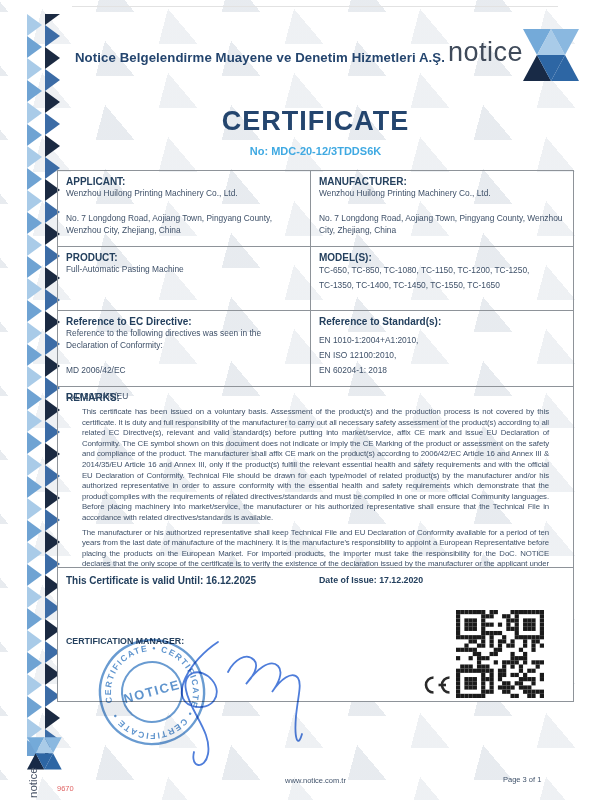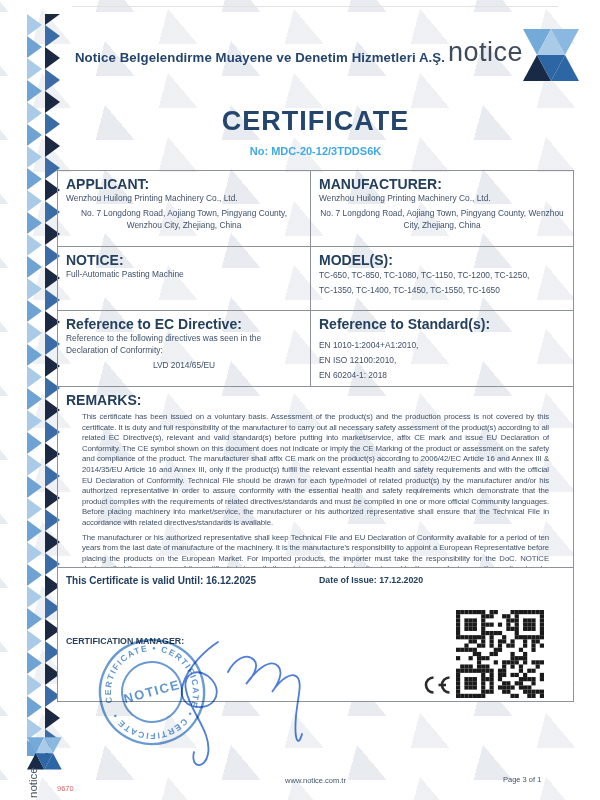--- a/index.html
+++ b/index.html
@@ -22,24 +22,24 @@
         font-size:11px;font-weight:bold;color:#3fa9e2;}
   .cbox{position:absolute;left:57px;top:170px;width:517px;height:532px;
         border:1px solid #8e9399;box-sizing:border-box;display:flex;flex-direction:column;}
   .row{display:flex;border-bottom:1px solid #8e9399;box-sizing:border-box;}
   .r1{height:76px}.r2{height:64px}.r3{height:76px}
   .r4{height:181px;display:block;padding:5px 8px;box-sizing:border-box;overflow:hidden;}
   .r5{flex:1;border-bottom:none;position:relative;background:#fff;}
   .cell{padding:5px 8px;box-sizing:border-box;}
   .cl{width:253px;flex:none;border-right:1px solid #8e9399;}
   .cr{flex:1;}
-  .lbl{font-weight:bold;color:#24405e;font-size:14px;}
+  .lbl{font-weight:bold;color:#24405e;font-size:10px;}
   .txt{color:#3f5169;font-size:8.4px;line-height:1.45;}
   .gap{}
-  .sgap{margin-top:3px;text-align:center;}
+  .sgap{margin-top:13px;}
   .models{white-space:pre-line;line-height:1.8;}
   .std{line-height:1.8;margin-top:6px;}
   .remarks p{margin:4px 16px 0;text-align:justify;font-size:7.8px;line-height:10.6px;
         color:#3f5169;letter-spacing:-0.1px;}
   .valid{position:absolute;left:8px;top:7px;font-size:10px;font-weight:bold;color:#24405e;}
   .issue{position:absolute;left:261px;top:7px;font-size:8.8px;font-weight:bold;color:#24405e;}
   .mgr{position:absolute;left:8px;top:68px;font-size:8.8px;font-weight:bold;color:#24405e;}
   .stamp{position:absolute;left:92px;top:632px;mix-blend-mode:multiply;z-index:3;}
   .sig{position:absolute;left:120px;top:618px;mix-blend-mode:multiply;z-index:4;}
   .qr{position:absolute;left:456px;top:610px;z-index:3;}
@@ -154,34 +154,35 @@
       </div>
       <div class="cell cr">
         <div class="lbl">MANUFACTURER:</div>
         <div class="txt gap">Wenzhou Huilong Printing Machinery Co., Ltd.</div>
         <div class="txt sgap">No. 7 Longdong Road, Aojiang Town, Pingyang County, Wenzhou City, Zhejiang, China</div>
       </div>
     </div>
 
     <div class="row r2">
       <div class="cell cl">
-        <div class="lbl">NOTICE:</div>
+        <div class="lbl">PRODUCT:</div>
         <div class="txt gap">Full-Automatic Pasting Machine</div>
       </div>
       <div class="cell cr">
         <div class="lbl">MODEL(S):</div>
         <div class="txt gap models">TC-650, TC-850, TC-1080, TC-1150, TC-1200, TC-1250,
 TC-1350, TC-1400, TC-1450, TC-1550, TC-1650</div>
       </div>
     </div>
 
     <div class="row r3">
       <div class="cell cl">
         <div class="lbl">Reference to EC Directive:</div>
         <div class="txt gap">Reference to the following directives was seen in the Declaration of Conformity:</div>
+        <div class="txt sgap">MD 2006/42/EC</div>
         <div class="txt sgap">LVD 2014/65/EU</div>
       </div>
       <div class="cell cr">
         <div class="lbl">Reference to Standard(s):</div>
         <div class="txt std">
           <div>EN 1010-1:2004+A1:2010,</div>
           <div>EN ISO 12100:2010,</div>
           <div>EN 60204-1: 2018</div>
         </div>
       </div>

